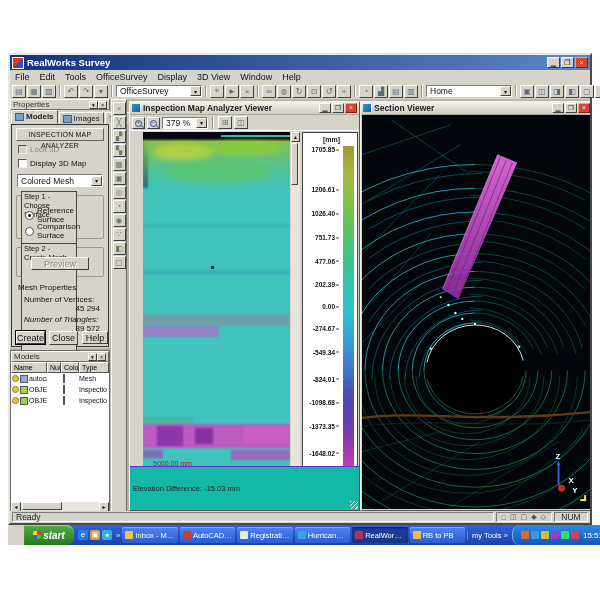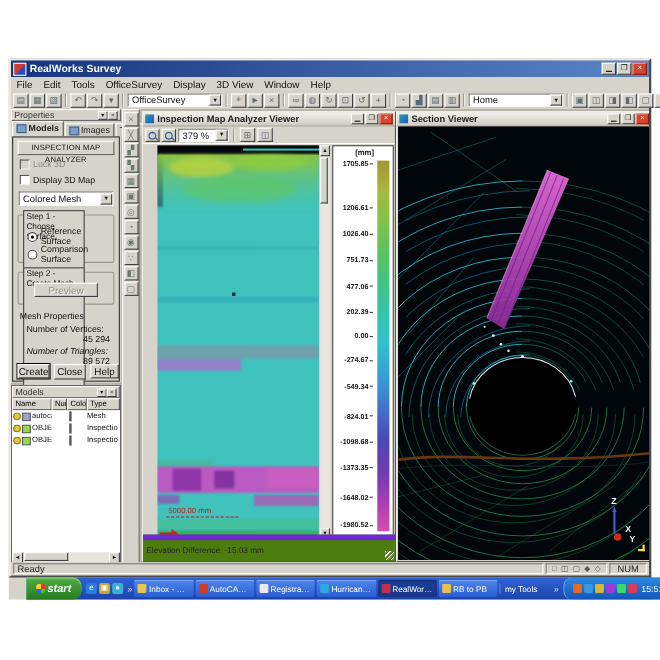--- a/index.html
+++ b/index.html
@@ -122,22 +122,22 @@
   .lunit{position:absolute;right:17px;top:3px;font-size:7px;font-weight:bold;color:#111;}
   .lbar{position:absolute;right:3px;top:13px;width:11px;bottom:6px;
         background:linear-gradient(to bottom,#a39533 0%,#a8b93e 8%,#7fc24a 17%,#55c366 26%,
           #3cc48e 35%,#31c5b4 43%,#2fc2cc 49%,#37a0d8 58%,#4272cc 67%,#4b48b4 75%,
           #6f3cb0 84%,#a83cb4 92%,var(--legend-bottom,#d44fae) 100%);}
   .lticks{position:absolute;left:0;top:13px;right:16px;bottom:6px;}
   .ltick{position:absolute;right:2px;transform:translateY(-50%);font-size:6.5px;font-weight:bold;
          color:#111;white-space:nowrap;}
   .ltick::after{content:"";display:inline-block;width:3px;height:1px;background:#444;vertical-align:middle;margin-left:1px;}
   .maphscroll{position:absolute;left:3px;top:390px;width:167px;height:9px;background:#e8e5de;display:flex;}
-  .mapstatus{position:absolute;left:0;bottom:0;right:0;height:11px;background:#4d7c0f;border-top:5px solid #6d28d9;
-             font-size:7.5px;color:#222;display:flex;align-items:center;padding:4px 3px;}
+  .mapstatus{position:absolute;left:0;bottom:0;right:0;height:11px;background:#14b8a6;border-top:1px solid #6d28d9;
+             font-size:7.5px;color:#222;display:flex;align-items:center;padding:16px 3px;}
   .grip{position:absolute;right:1px;bottom:1px;width:8px;height:8px;
         background:repeating-linear-gradient(135deg,#fff 0 1px,#8a877c 1px 2px,transparent 2px 3px);}
 
   .secwin{left:350px;top:2px;width:233px;height:410px;}
   .secview{position:absolute;left:1px;top:13px;right:1px;bottom:1px;background:#01060a;}
   .secview svg{display:block;width:100%;height:100%;}
 
   
   .taskbar{position:absolute;left:16px;top:472px;width:584px;height:20px;
            background:linear-gradient(var(--taskbar,#2f62d8),#1c43a8);display:flex;align-items:center;}
@@ -148,21 +148,21 @@
   .flag{width:8px;height:8px;background:conic-gradient(#e33 0 25%,#3c3 0 50%,#36c 0 75%,#fc3 0);border-radius:2px;flex:none;}
   .qlaunch{display:flex;align-items:center;gap:2px;padding:0 4px;flex:none;}
   .qicon{width:10px;height:10px;border-radius:2px;color:#fff;font-size:7px;line-height:10px;text-align:center;flex:none;}
   .chev{color:#cfe0ff;font-size:8px;flex:none;}
   .tasks{display:flex;gap:2px;flex:1;overflow:hidden;padding:0 2px;}
   .task{height:16px;flex:1;min-width:0;border-radius:2px;background:linear-gradient(#4f86ec,#2a5cd2);
         box-shadow:inset 0 1px 0 #86aef2;display:flex;align-items:center;gap:2px;padding:0 3px;color:#fff;font-size:7.5px;}
   .task.active{background:linear-gradient(#1b3f9e,#173787);box-shadow:inset 0 1px 2px #0c2460;}
   .ticon{width:8px;height:8px;border-radius:1px;flex:none;}
   .tlabel{white-space:nowrap;overflow:hidden;text-overflow:ellipsis;}
-  .mytools{display:flex;align-items:center;gap:15px;padding:0 4px;border-left:1px solid #5a82e0;color:#fff;
+  .mytools{display:flex;align-items:center;gap:2px;padding:0 4px;border-left:1px solid #5a82e0;color:#fff;
            font-size:7.5px;flex:none;}
   .tray{height:20px;display:flex;align-items:center;gap:2px;padding:0 5px 0 8px;flex:none;
         background:linear-gradient(#2a8ae0,#1455b8);border-left:1px solid #7ab2ee;border-radius:8px 0 0 8px;}
   .trayicon{width:8px;height:8px;border-radius:1px;flex:none;}
   .clock{color:#fff;font-size:8px;margin-left:2px;}
 </style>
 </head>
 <body>
 
 <div class="page">

